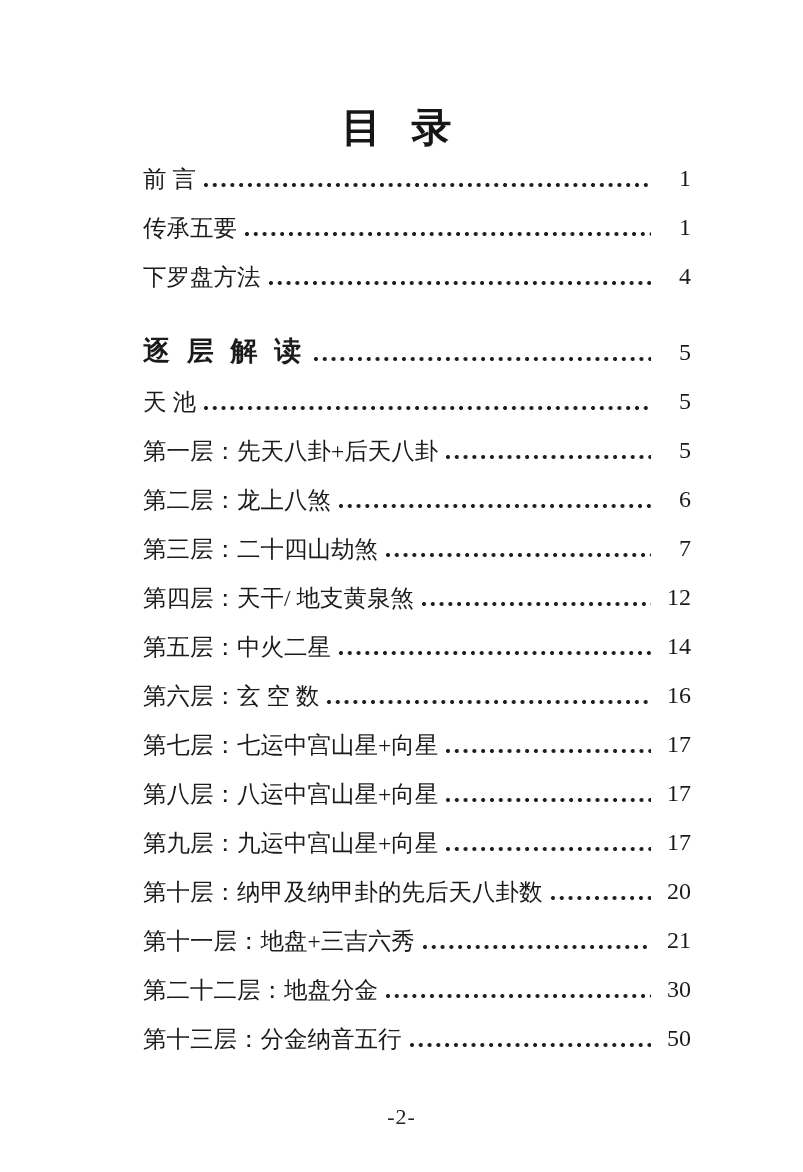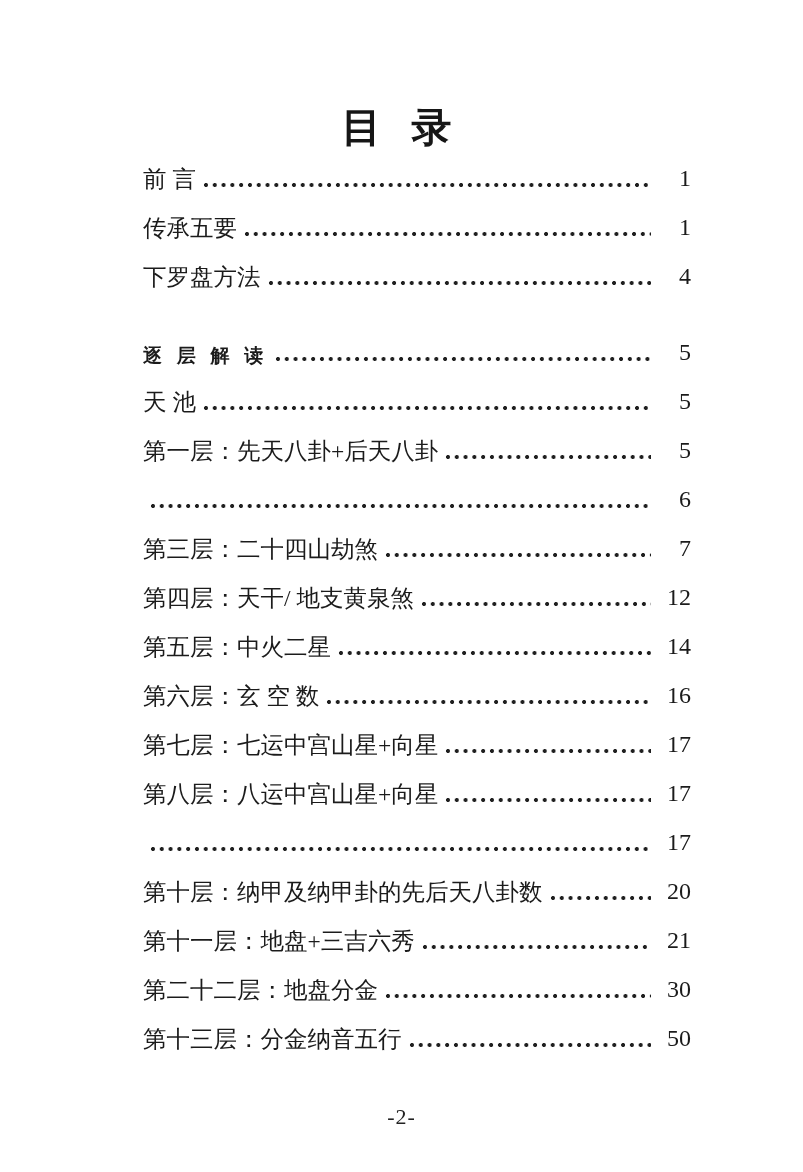--- a/index.html
+++ b/index.html
@@ -37,21 +37,21 @@
     height: 30px;
     margin-bottom: 19px;
     font-size: 23.5px;
     white-space: nowrap;
   }
   .toc-row.section-break {
     margin-top: 46px;
   }
   .toc-row.bold .toc-label {
     font-weight: bold;
-    font-size: 19px;
+    font-size: 27px;
     letter-spacing: 5px;
   }
   .toc-label {
     flex: 0 0 auto;
     line-height: 1.15;
   }
   .leader {
     flex: 1 1 auto;
     height: 8px;
     margin: 0 6px 4px 7px;
@@ -108,20 +108,21 @@
     <span class="toc-label">天 池</span>
     <span class="leader"></span>
     <span class="toc-page-num">5</span>
   </div>
       <div class="toc-row">
     <span class="toc-label">第一层：先天八卦+后天八卦</span>
     <span class="leader"></span>
     <span class="toc-page-num">5</span>
   </div>
       <div class="toc-row">
+    <span class="toc-label">第二层：龙上八煞</span>
     <span class="leader"></span>
     <span class="toc-page-num">6</span>
   </div>
       <div class="toc-row">
     <span class="toc-label">第三层：二十四山劫煞</span>
     <span class="leader"></span>
     <span class="toc-page-num">7</span>
   </div>
       <div class="toc-row">
     <span class="toc-label">第四层：天干/ 地支黄泉煞</span>
@@ -142,20 +143,21 @@
     <span class="toc-label">第七层：七运中宫山星+向星</span>
     <span class="leader"></span>
     <span class="toc-page-num">17</span>
   </div>
       <div class="toc-row">
     <span class="toc-label">第八层：八运中宫山星+向星</span>
     <span class="leader"></span>
     <span class="toc-page-num">17</span>
   </div>
       <div class="toc-row">
+    <span class="toc-label">第九层：九运中宫山星+向星</span>
     <span class="leader"></span>
     <span class="toc-page-num">17</span>
   </div>
       <div class="toc-row">
     <span class="toc-label">第十层：纳甲及纳甲卦的先后天八卦数</span>
     <span class="leader"></span>
     <span class="toc-page-num">20</span>
   </div>
       <div class="toc-row">
     <span class="toc-label">第十一层：地盘+三吉六秀</span>

